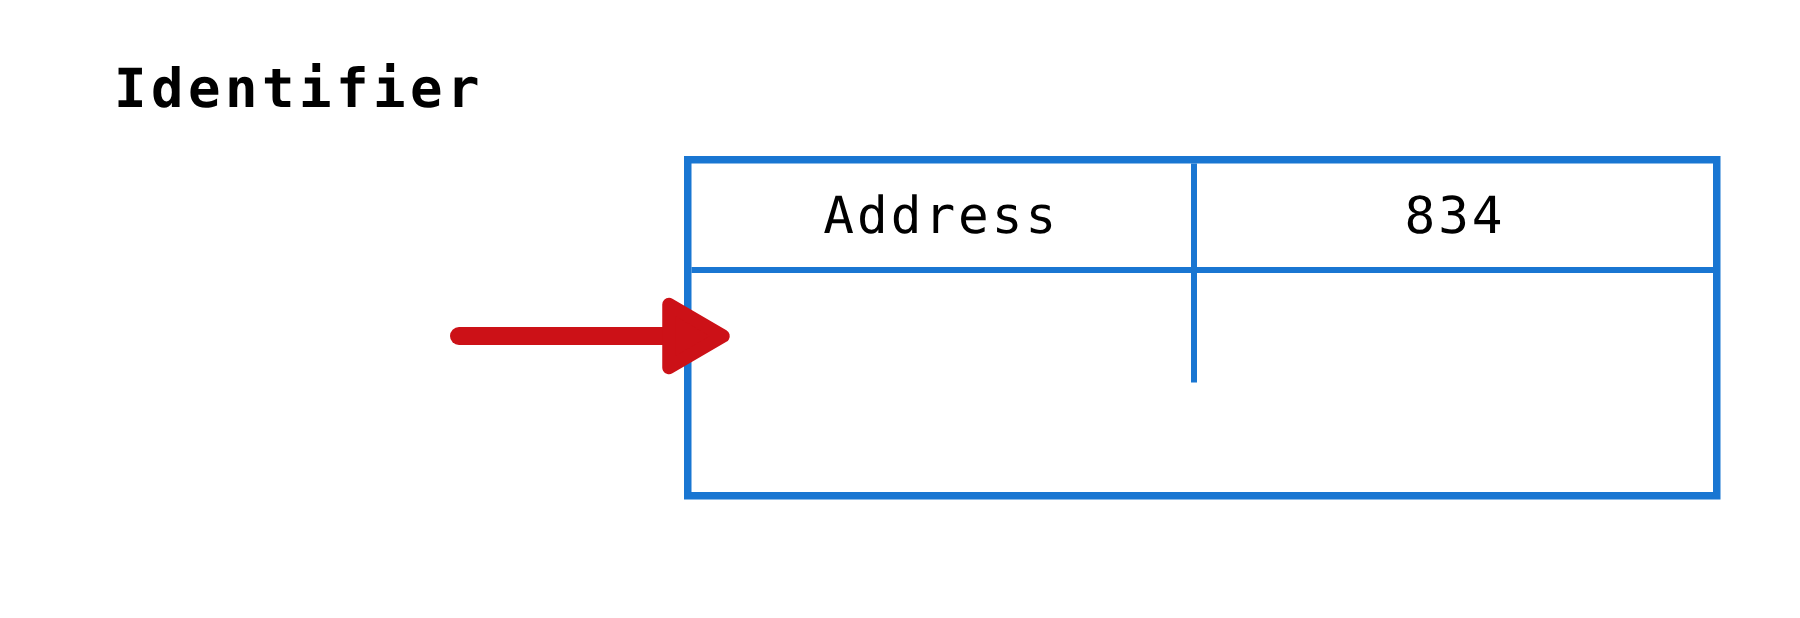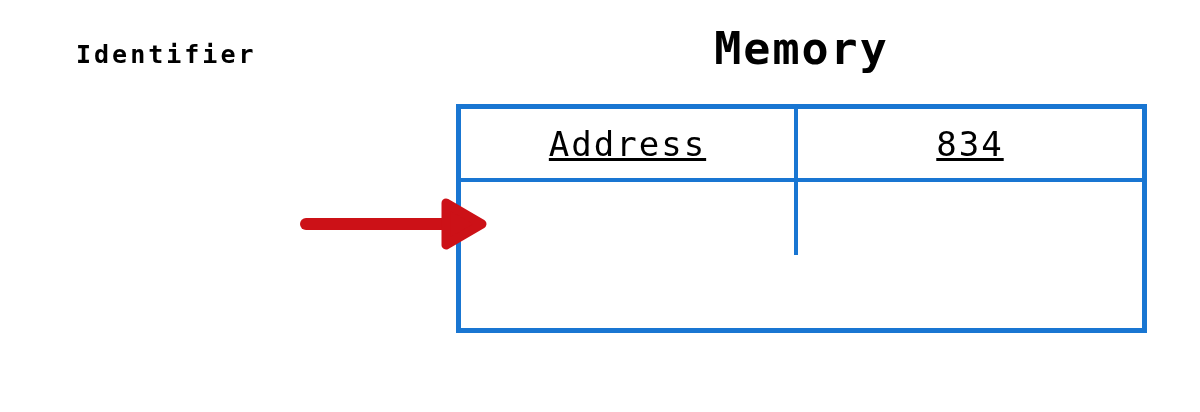--- a/index.html
+++ b/index.html
@@ -16,21 +16,21 @@
     background: #ffffff;
     font-family: "DejaVu Sans Mono", monospace;
     color: var(--text);
     overflow: hidden;
   }
 
   .identifier-heading {
     position: absolute;
     left: 76px;
     top: 42px;
-    font-size: 25px;
+    font-size: 36px;
     font-weight: bold;
     letter-spacing: 3px;
     line-height: 1;
     white-space: nowrap;
   }
 
   .memory-heading {
     position: absolute;
     left: 456px;
     top: 26px;
@@ -57,21 +57,20 @@
     z-index: 1;
   }
   .cell {
     display: flex;
     align-items: center;
     justify-content: center;
     font-size: 34px;
     letter-spacing: 2px;
     border-bottom: 4px solid var(--table-border);
     white-space: nowrap;
-    text-decoration: underline;
   }
   .cell.c1 { border-right: 4px solid var(--table-border); }
   .cell.r3 { border-bottom: none; }
 
   .identifier-name {
     position: absolute;
     left: 42px;
     top: 205px;
     font-size: 31px;
     letter-spacing: 2.5px;
@@ -100,21 +99,20 @@
     stroke-linecap: round;
   }
 </style>
 </head>
 <body>
 
 <div class="canvas">
 
   <div class="identifier-heading">Identifier</div>
 
-  <div class="memory-heading">Memory</div>
 
   <div class="memory-table">
     <div class="cell c1">Address</div>
 
     <div class="cell c2">834</div>
 
     <div class="cell c1 r3"></div>
     <div class="cell c2 r3"></div>
   </div>
 

